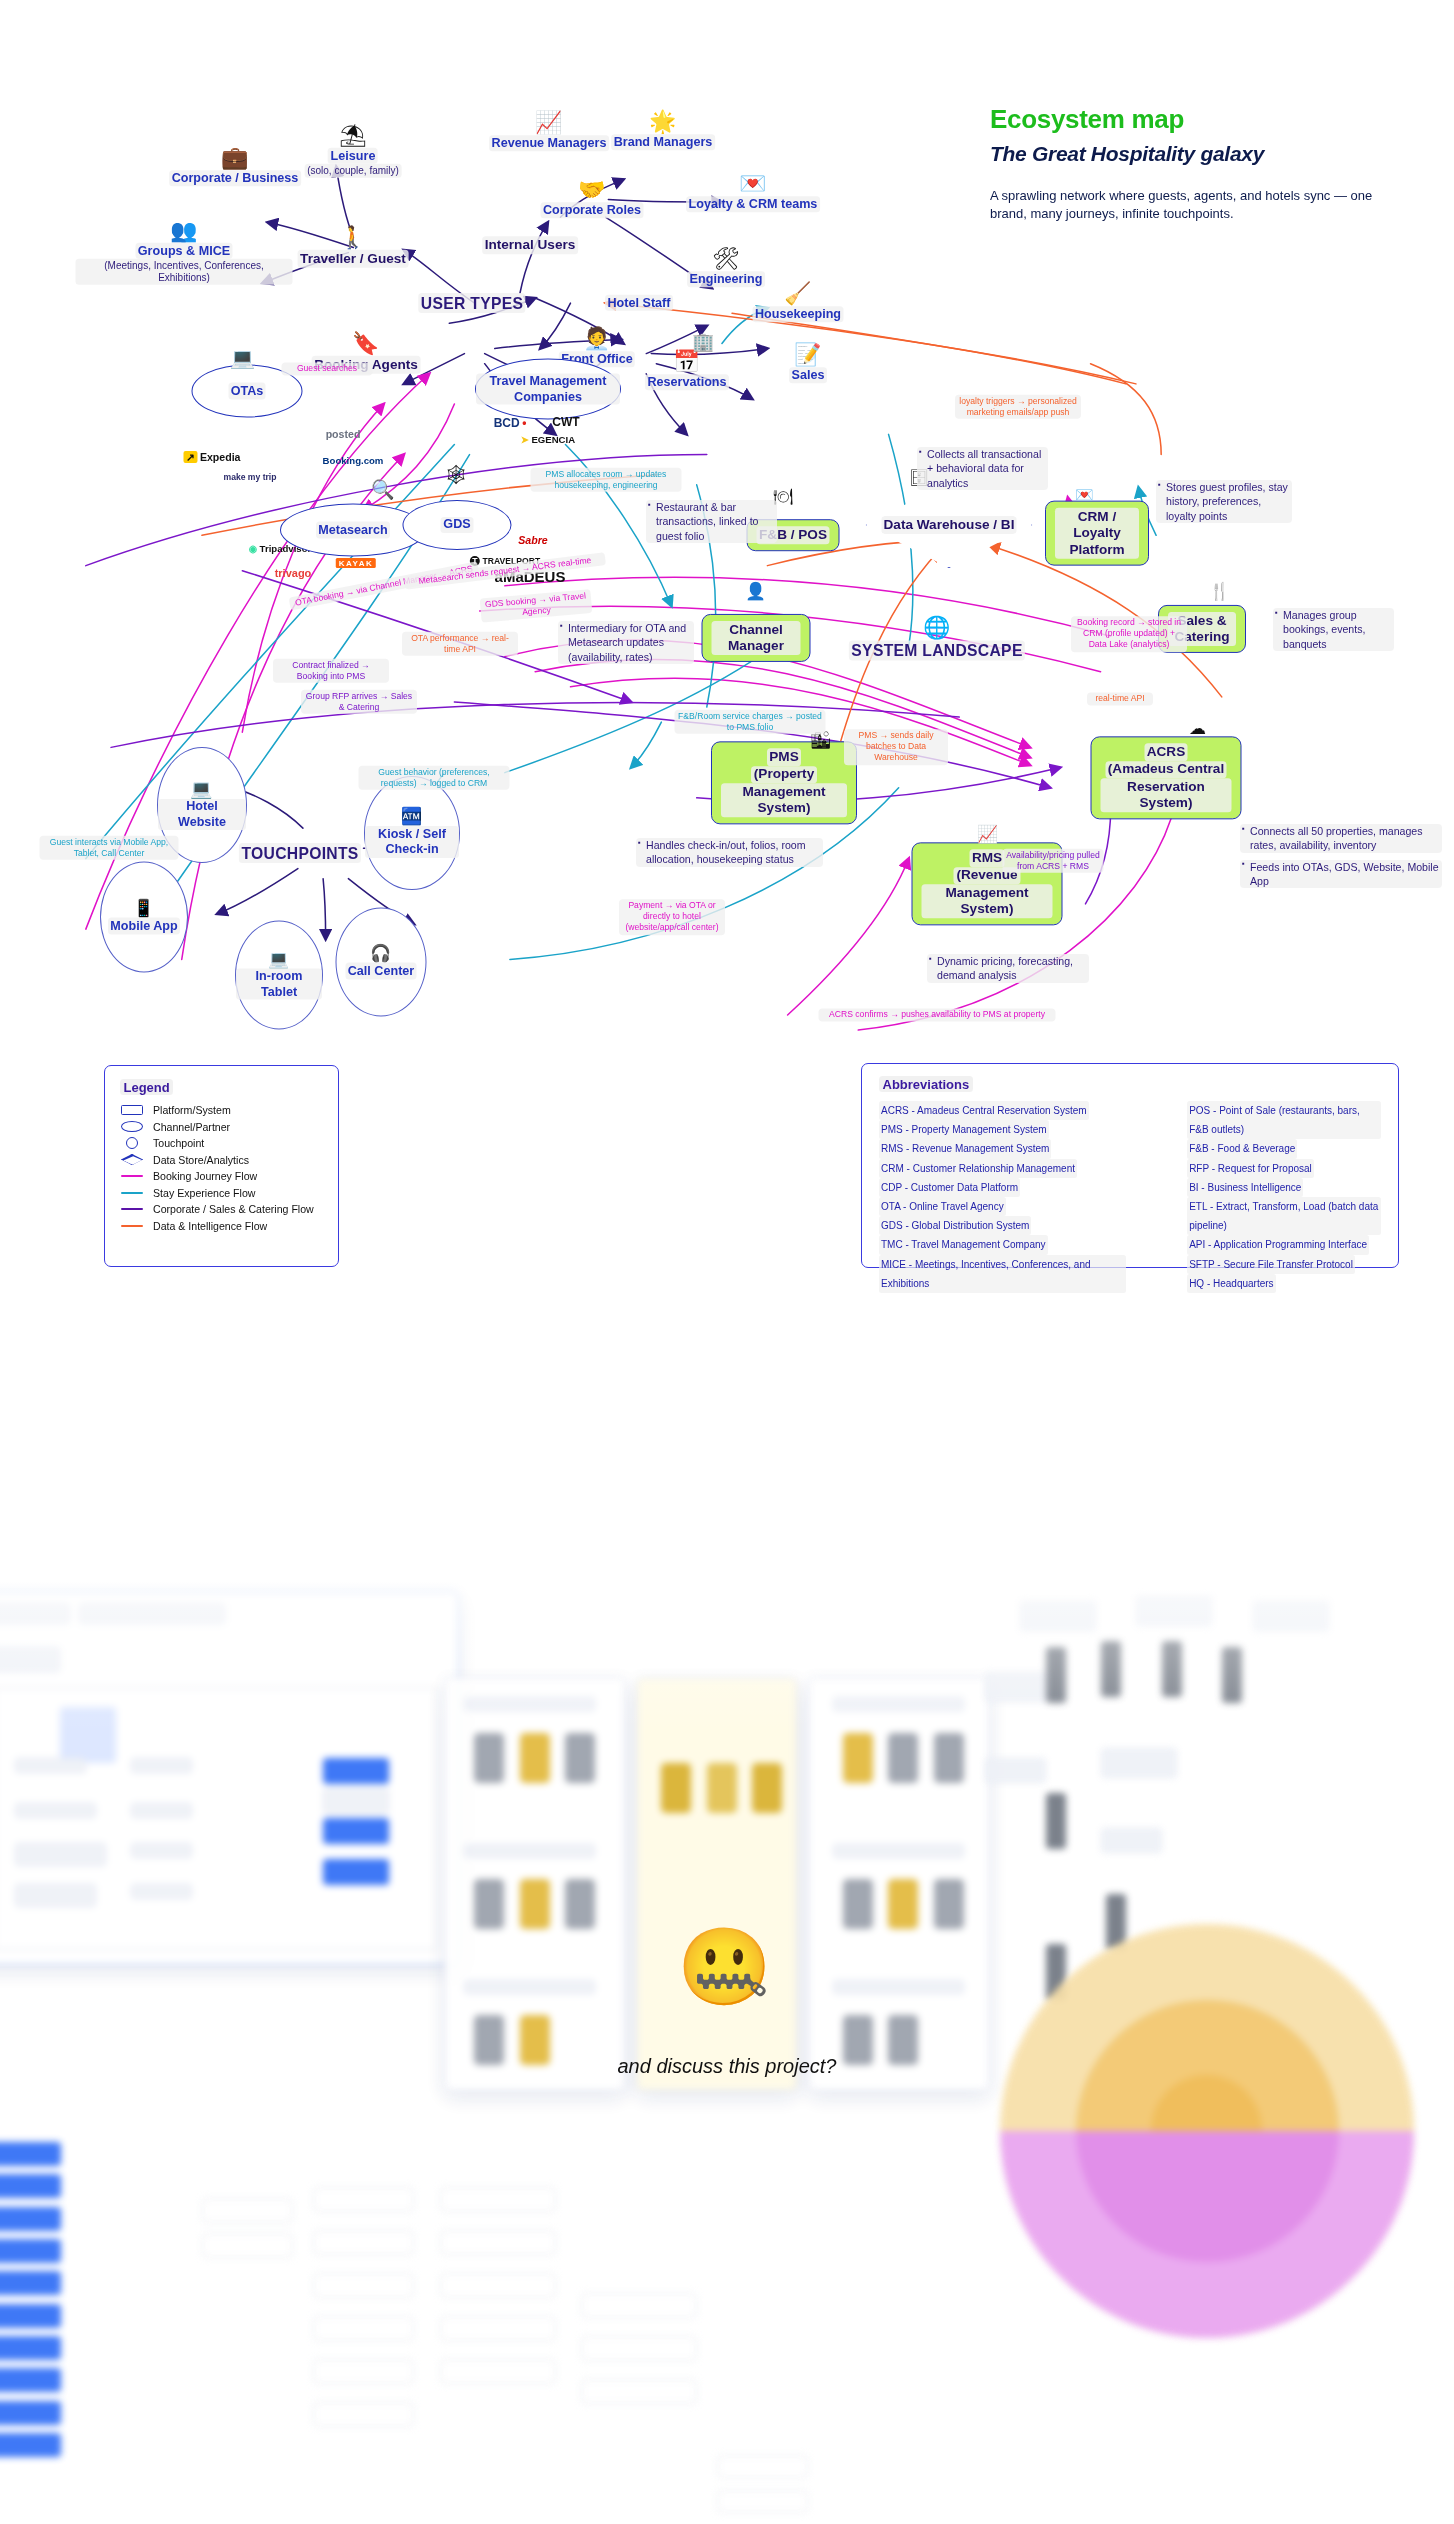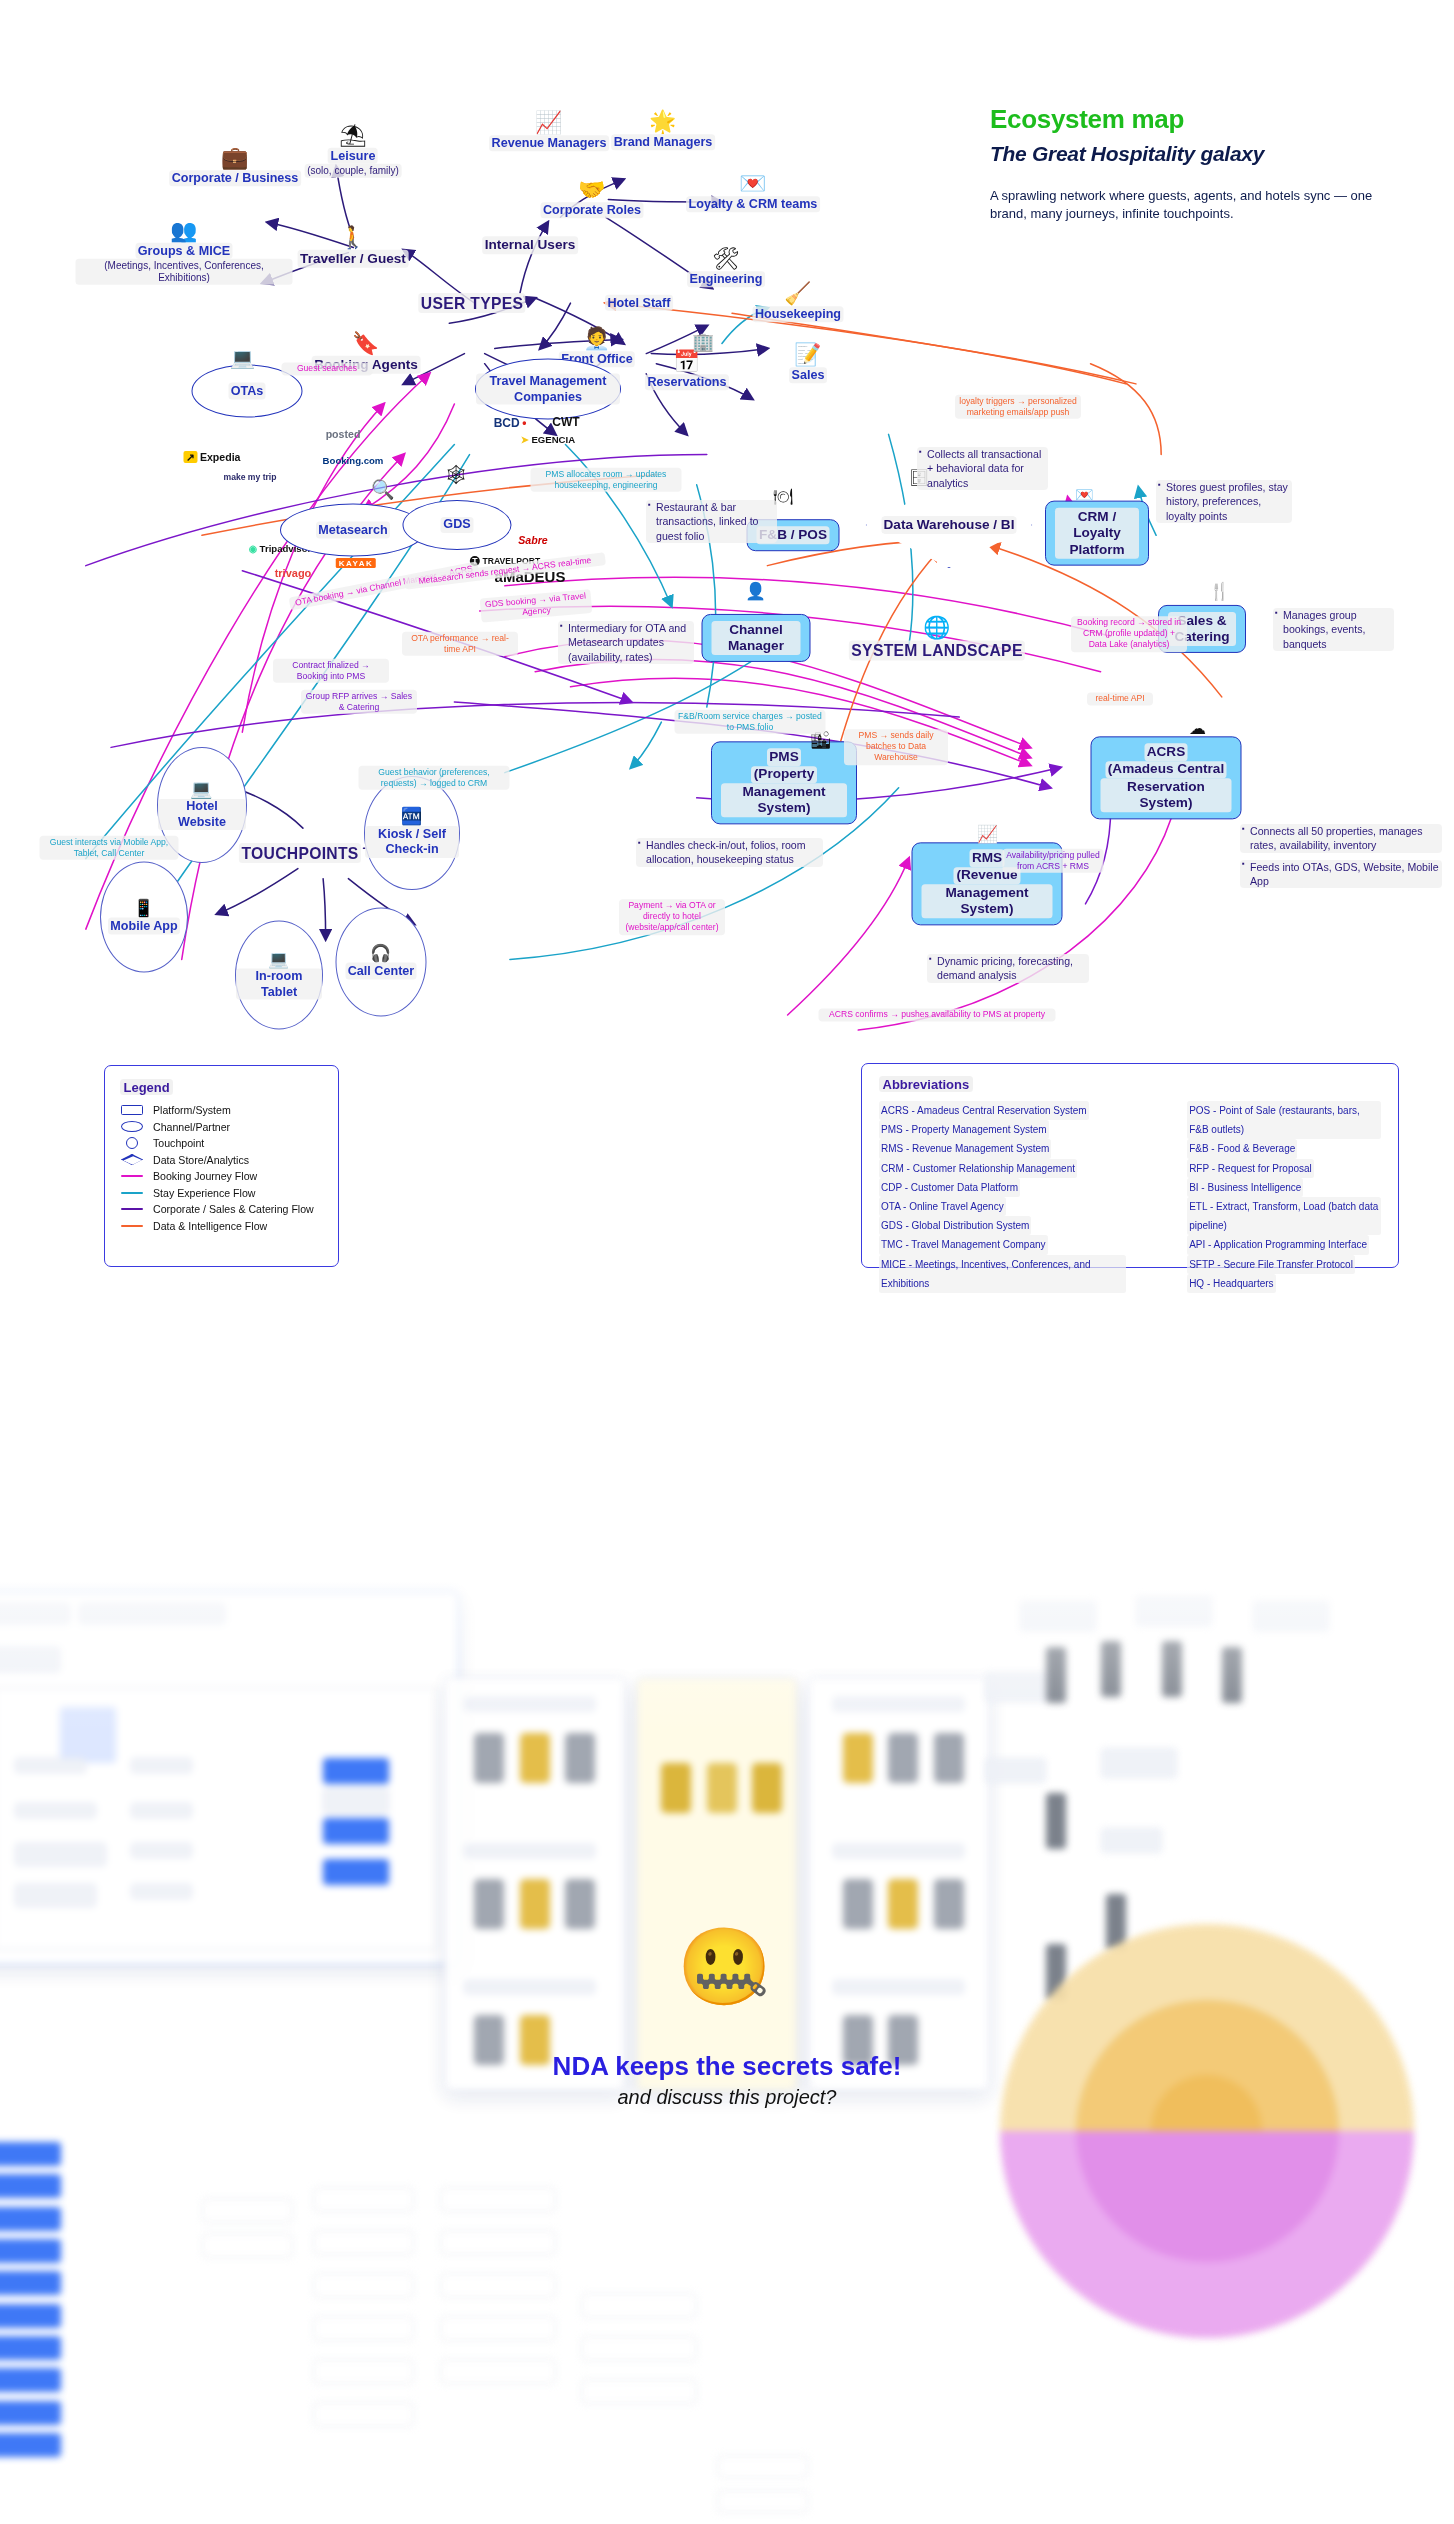--- a/index.html
+++ b/index.html
@@ -12,21 +12,21 @@
   #diagram{position:absolute;left:0;top:0;width:1454px;height:1313px;}
   #edges{position:absolute;left:0;top:0;width:1454px;height:1313px;}
 
   
   .node{position:absolute;transform:translate(-50%,-50%);text-align:center;}
   .nlabel{display:inline-block;background:rgba(240,240,240,.82);border-radius:3.5px;
     padding:0.5px 2.5px;line-height:1.22;color:#2c1a7a;}
   .ico{display:block;font-size:22px;line-height:1;margin-bottom:1px;color:#111;}
 
   
-  .box   .shape{border:1.5px solid #2233bb;border-radius:9px;background:#7dd3fc;
+  .box   .shape{border:1.5px solid #2233bb;border-radius:9px;background:#bef264;
     padding:6px 9px;display:inline-block;}
   .ellip .shape{border:1.5px solid #2233bb;border-radius:50%;background:#fff;
     display:flex;align-items:center;justify-content:center;}
   .circ  .shape{border:1.3px solid #5560c8;border-radius:50%;background:#fff;
     display:flex;flex-direction:column;align-items:center;justify-content:center;}
   .diam{position:absolute;transform:translate(-50%,-50%);}
   .diam .shape{border:1.5px solid #2233bb;background:#fff;
     width:167px;height:86px;clip-path:polygon(50% 0,100% 50%,50% 100%,0 50%);
     display:flex;align-items:center;justify-content:center;}
   .diam .inner{width:165px;height:84px;background:#fff;
@@ -706,19 +706,18 @@
       <div class="mini" style="left:621px;top:237px;width:116px;height:25px;"></div>
       <div class="mini" style="left:757px;top:313px;width:91px;height:23px;"></div>
       <div class="mini" style="left:757px;top:348px;width:91px;height:23px;"></div>
     </div>
 
     <div class="emoji" style="left:677px;top:348px;">🤐</div>
 
     <div class="fadeL"></div>
 
     <div id="nda">
-      <div class="n1">NDA keeps the secrets safe!</div>
       <div class="n3">and discuss this project?</div>
     </div>
   </div>
 
 </div>
 
 
 </body></html>

